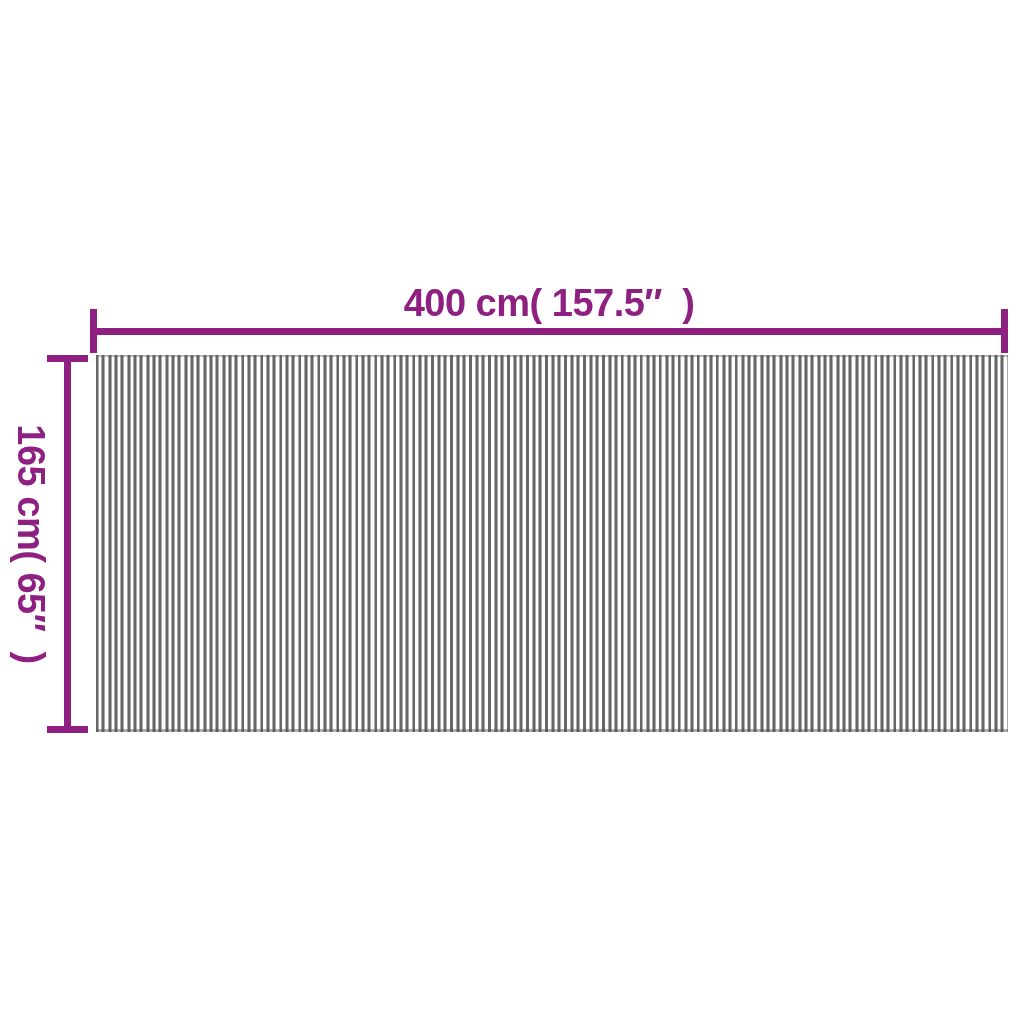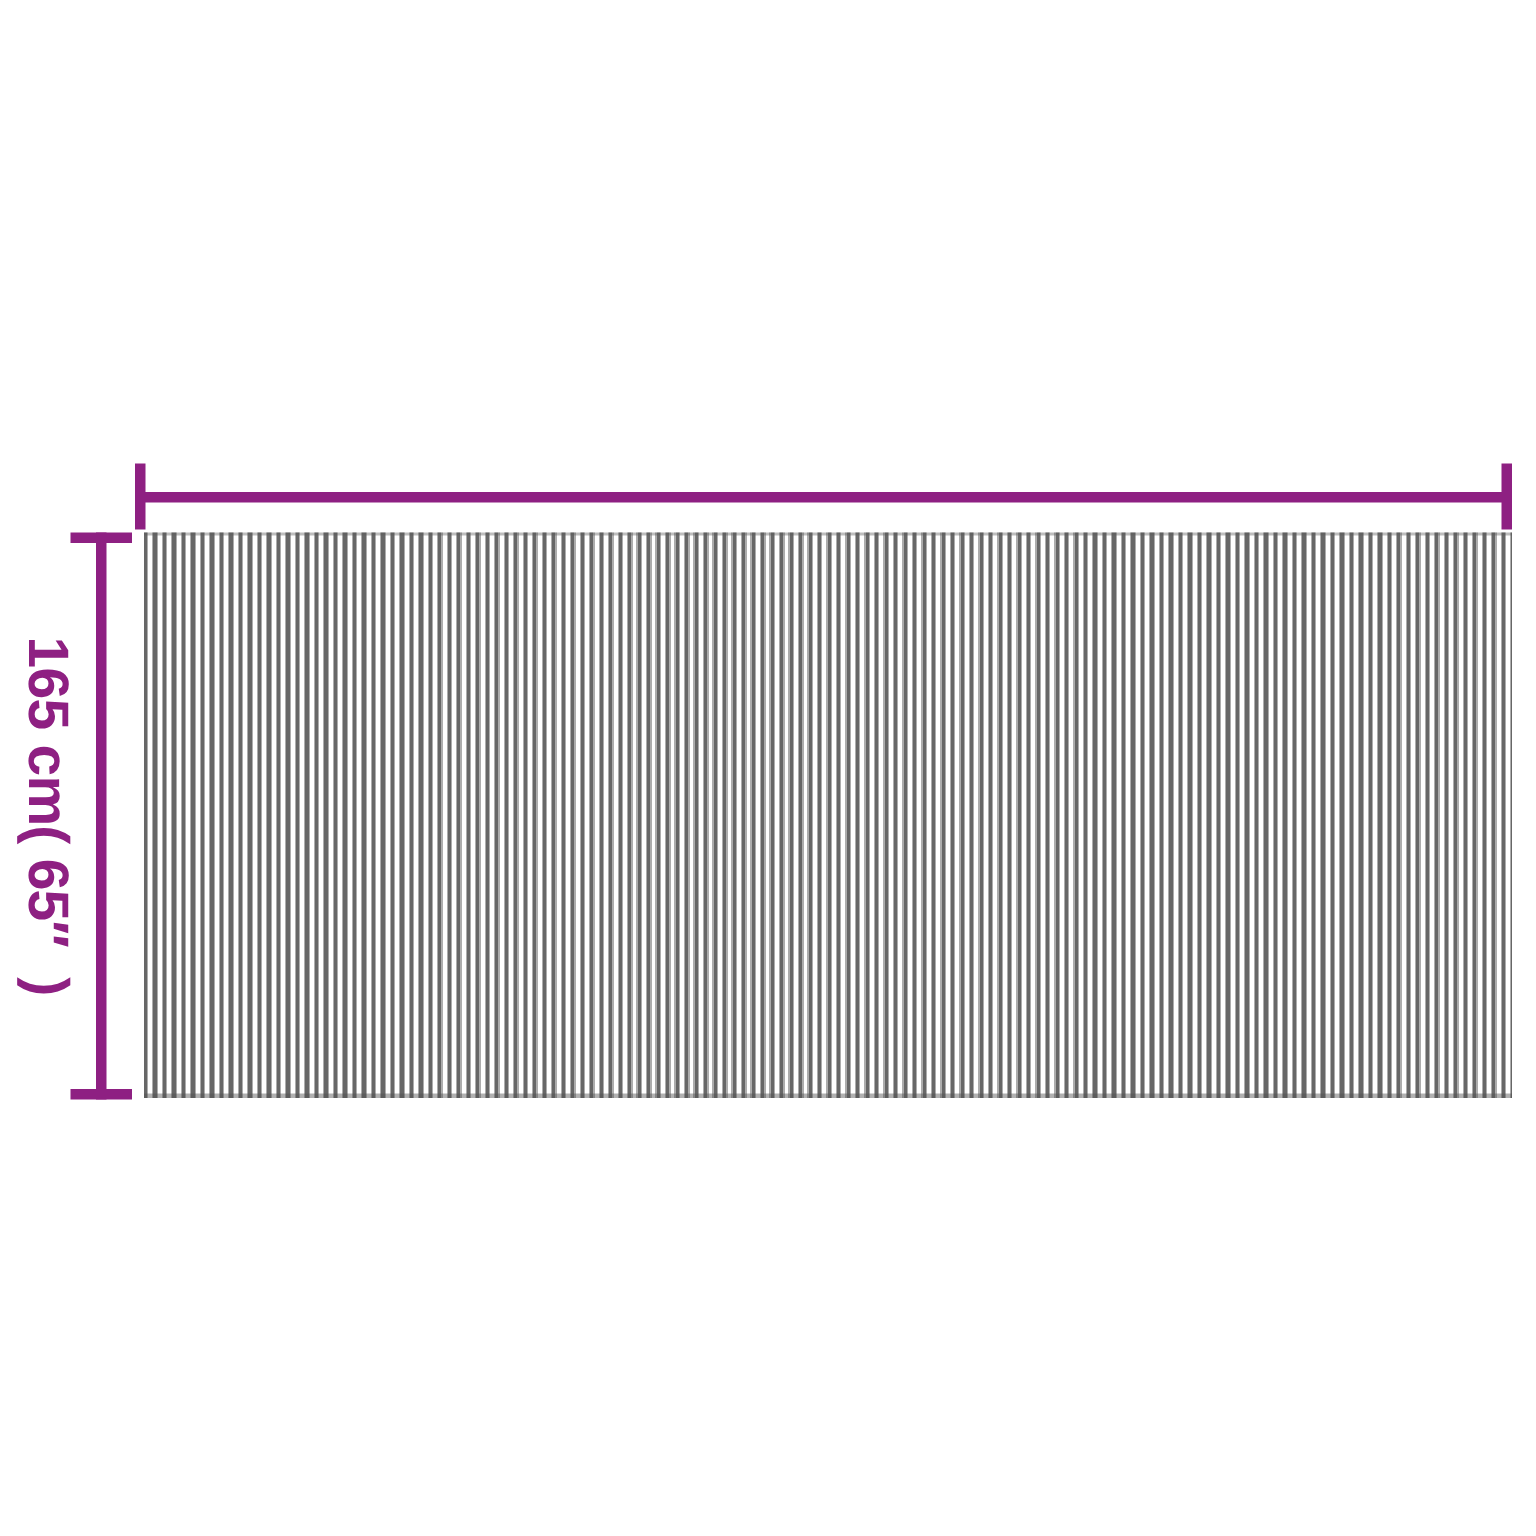--- a/index.html
+++ b/index.html
@@ -55,19 +55,20 @@
 <div class="canvas">
 
   <div class="mat">
     <div class="mat-edge top"></div>
     <div class="mat-edge bottom"></div>
   </div>
 
   <div class="dim dim-h-line"></div>
   <div class="dim dim-h-tick left"></div>
   <div class="dim dim-h-tick right"></div>
+  <div class="dim-label width">400 cm( 157.5″  )</div>
 
   <div class="dim dim-v-line"></div>
   <div class="dim dim-v-tick top"></div>
   <div class="dim dim-v-tick bottom"></div>
   <div class="dim-label height">165 cm( 65″  )</div>
 
 </div>
 
 </body></html>

